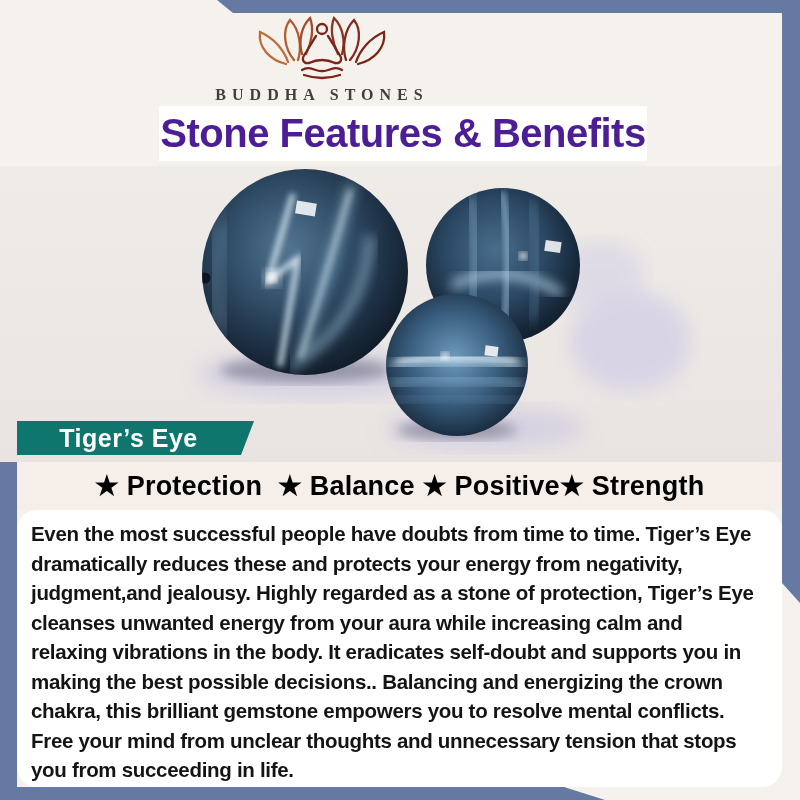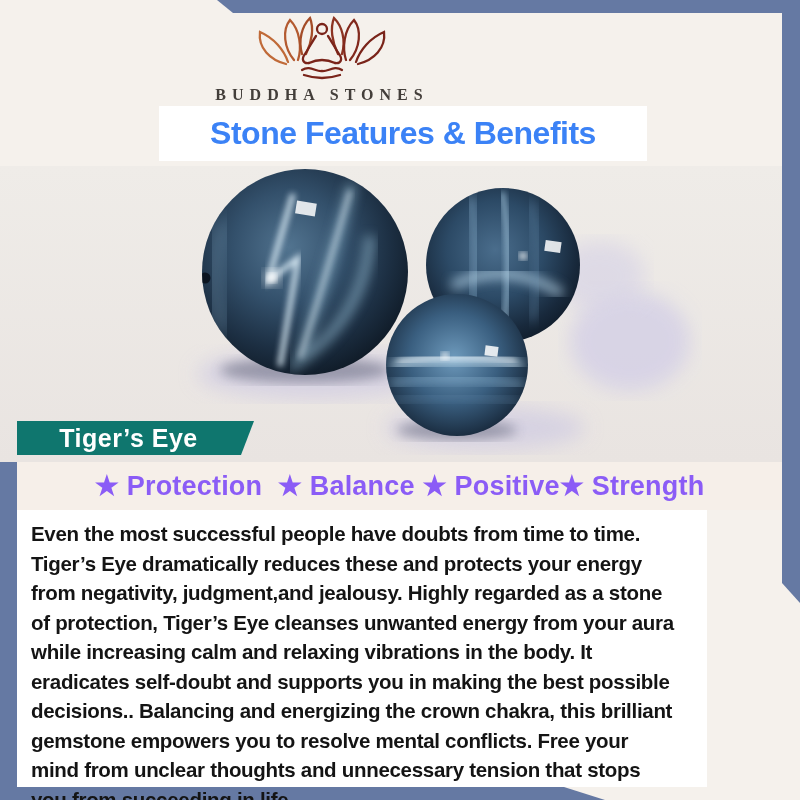--- a/index.html
+++ b/index.html
@@ -18,40 +18,40 @@
     clip-path:polygon(0 0,564px 0,100% 100%,0 100%);}
 
   
   .logo-wrap{position:absolute;left:0;top:14px;width:644px;text-align:center;}
   .logo-svg{display:block;margin:0 auto;}
   .brand{margin-top:2px;font-family:"Liberation Serif",serif;font-size:16px;
     letter-spacing:6px;color:#433e3a;font-weight:600;}
 
   .title-box{position:absolute;left:159px;top:106px;width:488px;height:55px;
     background:#ffffff;display:flex;align-items:center;justify-content:center;}
-  .title-box span{color:#3b82f6;font-weight:bold;font-size:32px;letter-spacing:-0.5px;}
+  .title-box span{color:#4c1d95;font-weight:bold;font-size:40px;letter-spacing:-0.5px;}
 
   
   .photo{position:absolute;left:0;top:166px;width:782px;height:296px;
     background:linear-gradient(#efece8,#e9e4e1);}
 
   
   .stone-banner{position:absolute;left:17px;top:421px;width:237px;height:34px;
     background:#0f766e;display:flex;align-items:center;justify-content:center;
     clip-path:polygon(0 0,100% 0,calc(100% - 13px) 100%,0 100%);}
   .stone-banner span{color:#ffffff;font-weight:bold;font-size:25px;letter-spacing:0.5px;
     padding-right:14px;}
 
   
   .features{position:absolute;left:17px;top:462px;width:765px;height:48px;
     background:#f6efe9;display:flex;align-items:center;justify-content:center;}
-  .features span{color:#8b5cf6;font-weight:bold;font-size:27px;white-space:pre;letter-spacing:0.2px;}
+  .features span{color:#000000;font-weight:bold;font-size:27px;white-space:pre;letter-spacing:0.2px;}
 
   
-  .desc-box{position:absolute;left:17px;top:510px;width:690px;height:277px;background:#ffffff;}
+  .desc-box{position:absolute;left:17px;top:510px;width:765px;height:277px;background:#ffffff;border-radius:20px;}
   .desc-box p{margin:0;padding:9px 26px 0 14px;color:#141414;font-weight:bold;
     font-size:20.5px;line-height:1.44;letter-spacing:-0.3px;}
 </style>
 </head>
 <body>
 
 <div class="canvas">
 
   <div class="bar bar-top"></div>
   <div class="bar bar-right"></div>

